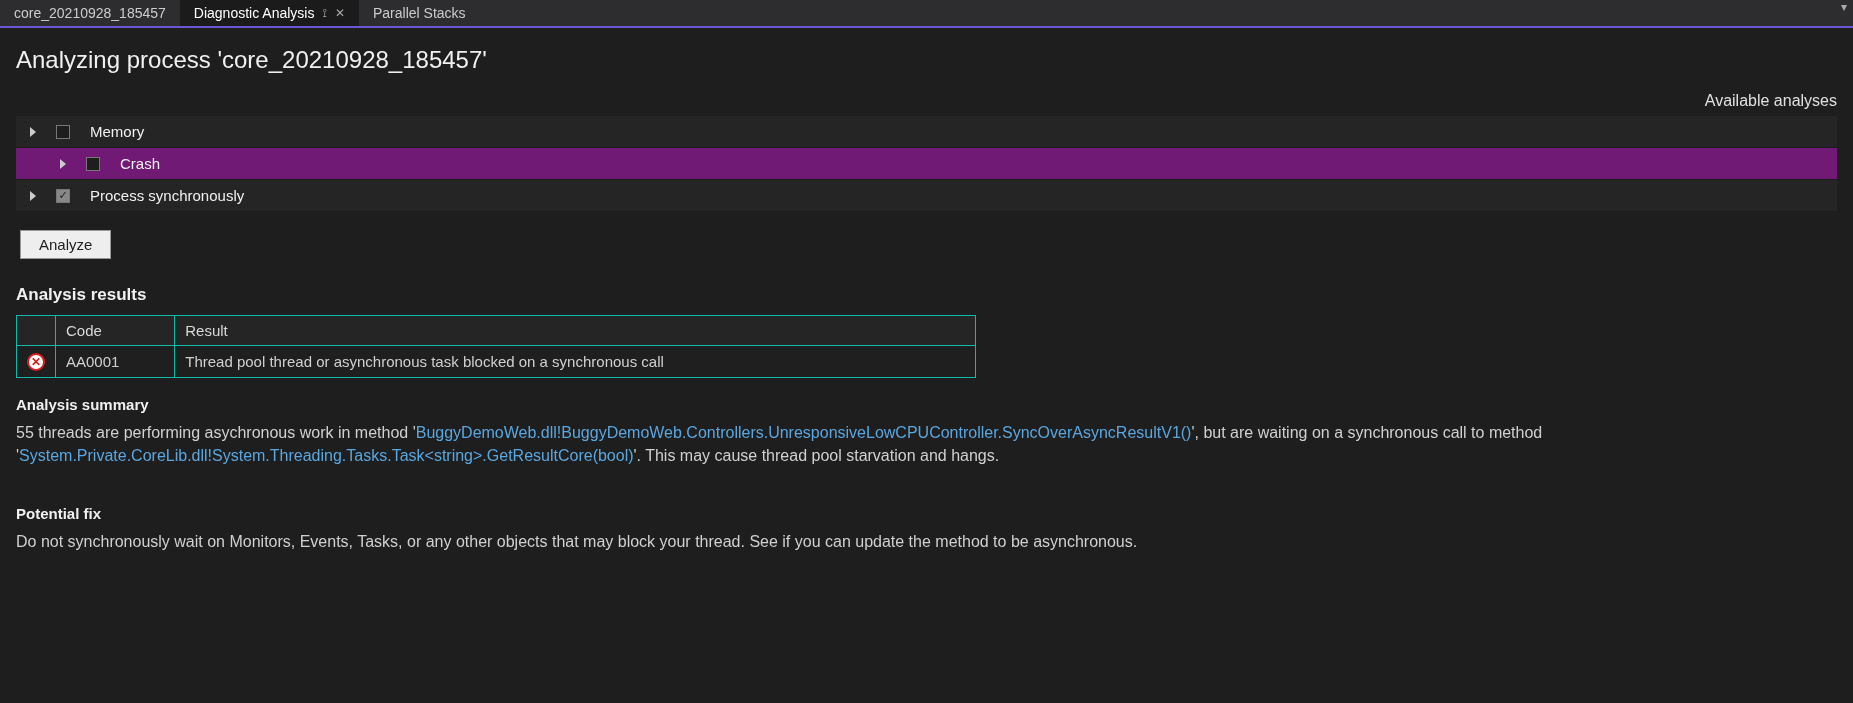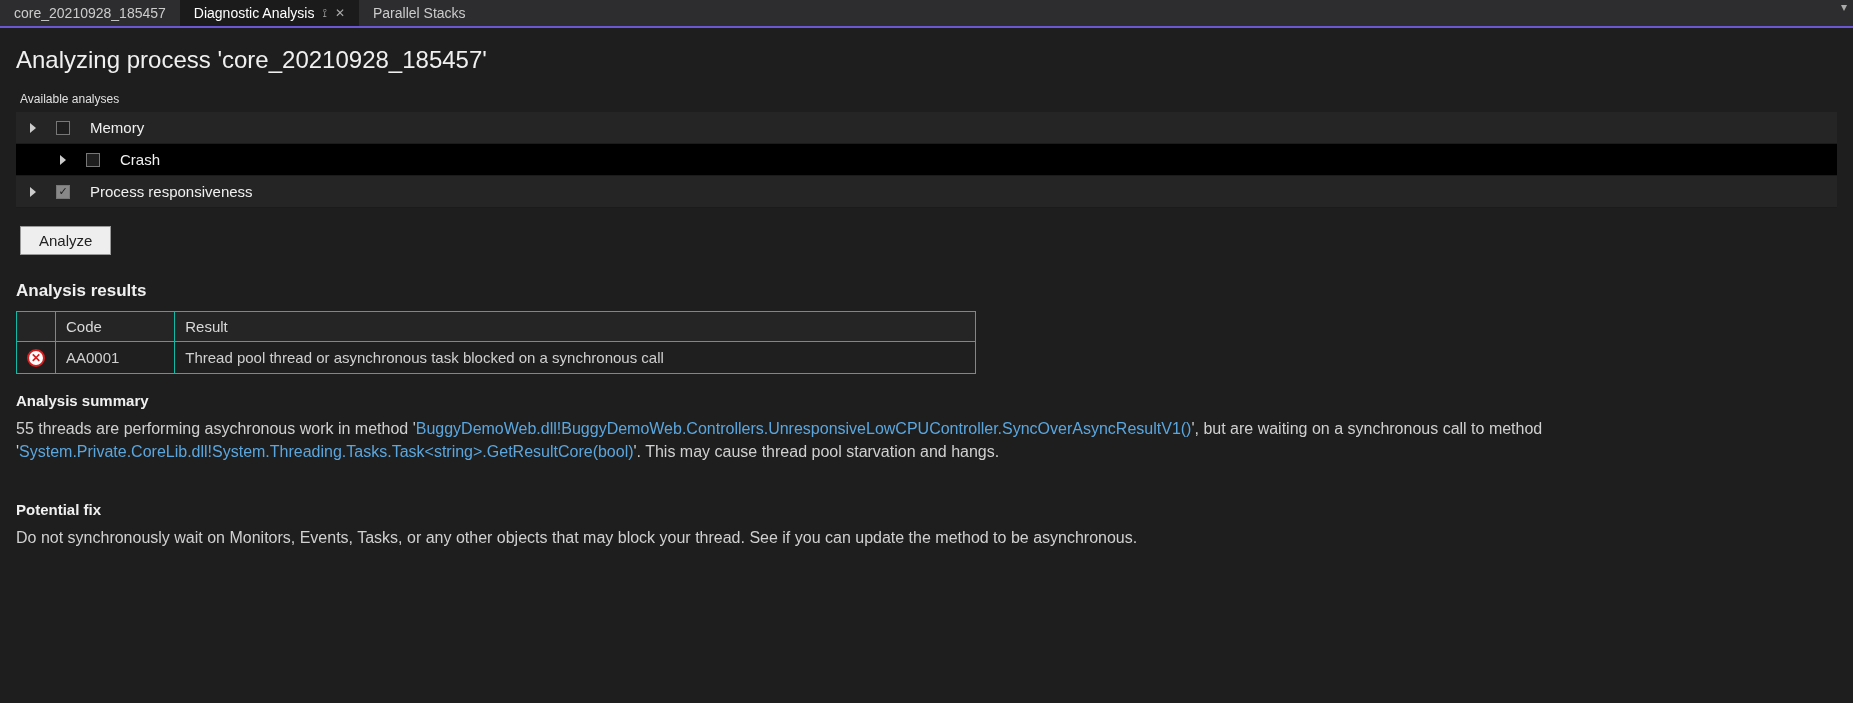--- a/index.html
+++ b/index.html
@@ -8,25 +8,25 @@
 .tabbar { display:flex; align-items:flex-start; height:28px; background:#2d2d30; border-bottom:2px solid #6b57d1; }
 .tab { display:flex; align-items:center; height:100%; padding:0 14px; color:#cccccc; cursor:pointer; font-size:14px; gap:8px; }
 .tab.active { background:#1b1b1c; color:#ffffff; }
 .tab .pin, .tab .close { font-size:12px; color:#aaa; cursor:pointer; }
 .tabbar-spacer { flex:1; }
 .tabbar-dropdown { padding:0 6px; color:#aaa; font-size:12px; cursor:pointer; }
 
 .content { padding:12px 16px; }
 .title { font-size:24px; font-weight:400; color:#f0f0f0; margin:6px 0 18px 0; }
 
-.section-label { font-size:12px; color:#e0e0e0; margin:4px 0 6px 4px; }
+.section-label { font-size:16px; color:#e0e0e0; margin:4px 0 6px 4px;text-align:right; }
 
 .analysis-list { margin-bottom:12px; }
 .analysis-row { display:flex; align-items:center; height:32px; padding-left:14px; background:#252526; border-bottom:1px solid #1b1b1b; gap:20px; cursor:pointer; }
-.analysis-row.selected { background:#000000;padding-left:44px; }
+.analysis-row.selected { background:#701a75;padding-left:44px; }
 .expander { width:0; height:0; border-top:5px solid transparent; border-bottom:5px solid transparent; border-left:6px solid #cccccc; }
 .checkbox { width:14px; height:14px; border:1px solid #777; background:#1e1e1e; display:flex; align-items:center; justify-content:center; font-size:11px; }
 .checkbox.checked { background:#888; color:#1b1b1b; }
 .analysis-label { font-size:15px; color:#f0f0f0; }
 
 .analyze-btn { margin:6px 0 0 4px; padding:5px 18px; background:#eeeeee; color:#222; border:1px solid #999; font-size:15px; cursor:pointer; }
 
 .results-heading { font-size:17px; font-weight:600; margin:26px 0 10px 0; color:#f0f0f0; }
 .sub-heading { font-size:15px; font-weight:600; margin:18px 0 8px 0; color:#f0f0f0; }
 
@@ -70,21 +70,21 @@
       <span class="analysis-label">Memory</span>
     </div>
     <div class="analysis-row selected">
       <span class="expander"></span>
       <span class="checkbox"></span>
       <span class="analysis-label">Crash</span>
     </div>
     <div class="analysis-row">
       <span class="expander"></span>
       <span class="checkbox checked">✓</span>
-      <span class="analysis-label">Process responsiveness</span>
+      <span class="analysis-label">Process synchronously</span>
     </div>
   </div>
 
   <button class="analyze-btn">Analyze</button>
 
   <div class="results-heading">Analysis results</div>
 
   <table class="results">
     <thead>
       <tr>

